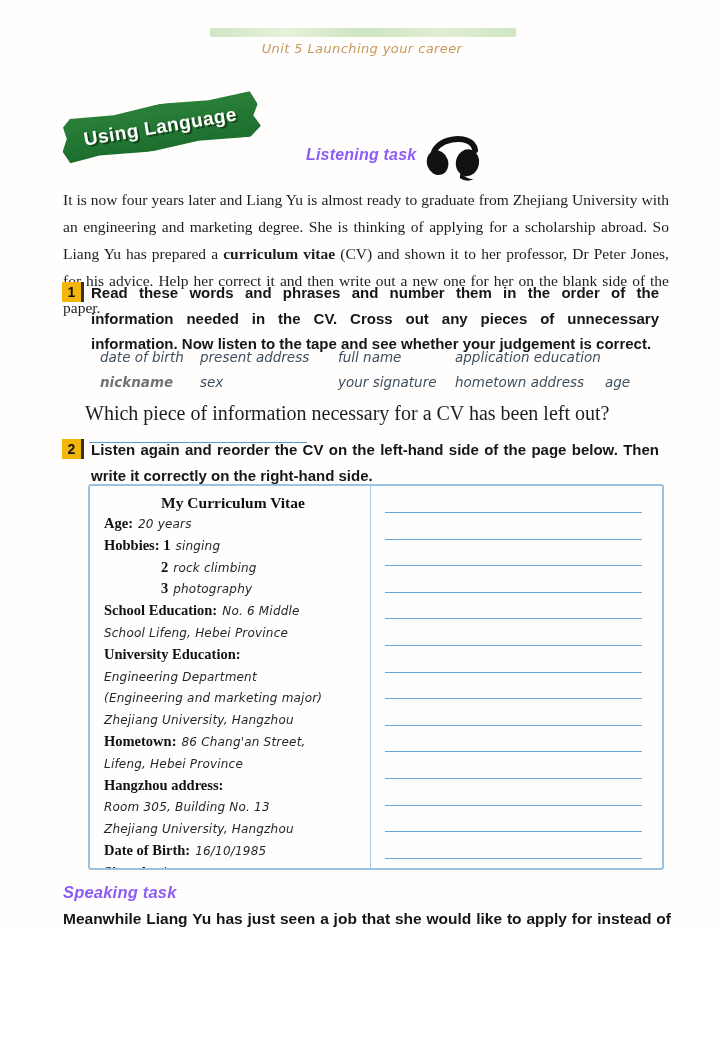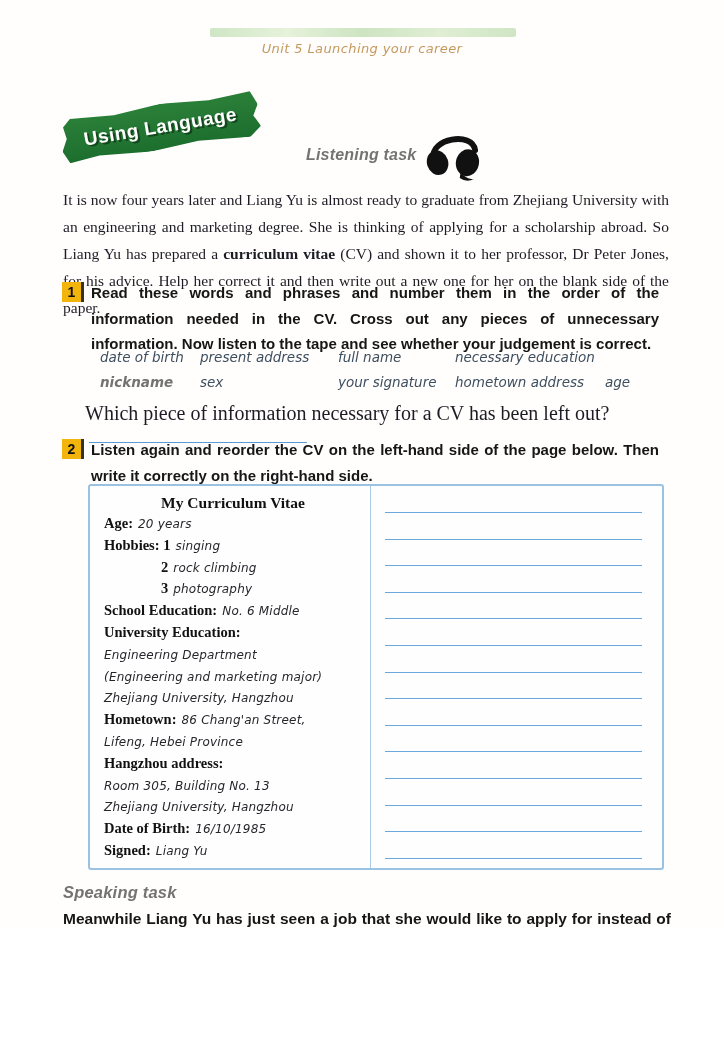--- a/index.html
+++ b/index.html
@@ -29,21 +29,21 @@
   }
   .banner span {
     font-family:"Liberation Sans", sans-serif; font-weight:bold;
     font-size:19px; color:#ffffff; letter-spacing:.5px;
     text-shadow:2px 2px 0 rgba(15,45,18,.65);
     transform:rotate(-1deg);
   }
   
   .blue-head {
     font-family:"Liberation Sans", sans-serif; font-weight:bold; font-style:italic;
-    color:#737373; font-size:16px; letter-spacing:.2px;text-align:center;
+    color:#8b5cf6; font-size:16px; letter-spacing:.2px;text-align:center;
   }
   .listening { position:absolute; left:306px; top:146px; }
   .phones { position:absolute; left:424px; top:129px; }
   
   .intro {
     position:absolute; left:63px; top:186px; width:606px;
     font-size:15.5px; line-height:27px; text-align:justify;
   }
   .intro b { font-weight:bold; }
   
@@ -145,21 +145,21 @@
   <div class="task task1">
     <div class="badge">1</div>
     <div class="task-text">Read these words and phrases and number them in the order of the information needed in the CV. Cross out any pieces of unnecessary information. Now listen to the tape and see whether your judgement is correct.</div>
   </div>
 
   <div class="word-list hand">
     <div class="word-row">
       <span>date of birth</span>
       <span>present address</span>
       <span>full name</span>
-      <span>necessary education</span>
+      <span>application education</span>
     </div>
     <div class="word-row">
       <span class="bold-word">nickname</span>
       <span>sex</span>
       <span>your signature</span>
       <span>hometown address</span>
       <span>age</span>
     </div>
   </div>
 
@@ -173,20 +173,21 @@
   </div>
 
   <div class="cv-box">
     <div class="cv-left">
       <div class="cv-title">My Curriculum Vitae</div>
       <div class="cv-line"><span class="cv-label">Age:</span><span class="cv-hand hand">20 years</span></div>
       <div class="cv-line"><span class="cv-label">Hobbies: 1</span><span class="cv-hand hand">singing</span></div>
       <div class="cv-line indent"><span class="cv-label">2</span><span class="cv-hand hand">rock climbing</span></div>
       <div class="cv-line indent"><span class="cv-label">3</span><span class="cv-hand hand">photography</span></div>
       <div class="cv-line"><span class="cv-label">School Education:</span><span class="cv-hand hand">No. 6 Middle</span></div>
+      <div class="cv-line"><span class="cv-hand hand">School Lifeng, Hebei Province</span></div>
       <div class="cv-line"><span class="cv-label">University Education:</span><span class="cv-hand hand"></span></div>
       <div class="cv-line"><span class="cv-hand hand">Engineering Department</span></div>
       <div class="cv-line"><span class="cv-hand hand">(Engineering and marketing major)</span></div>
       <div class="cv-line"><span class="cv-hand hand">Zhejiang University, Hangzhou</span></div>
       <div class="cv-line"><span class="cv-label">Hometown:</span><span class="cv-hand hand">86 Chang'an Street,</span></div>
       <div class="cv-line"><span class="cv-hand hand">Lifeng, Hebei Province</span></div>
       <div class="cv-line"><span class="cv-label">Hangzhou address:</span><span class="cv-hand hand"></span></div>
       <div class="cv-line"><span class="cv-hand hand">Room 305, Building No. 13</span></div>
       <div class="cv-line"><span class="cv-hand hand">Zhejiang University, Hangzhou</span></div>
       <div class="cv-line"><span class="cv-label">Date of Birth:</span><span class="cv-hand hand">16/10/1985</span></div>

